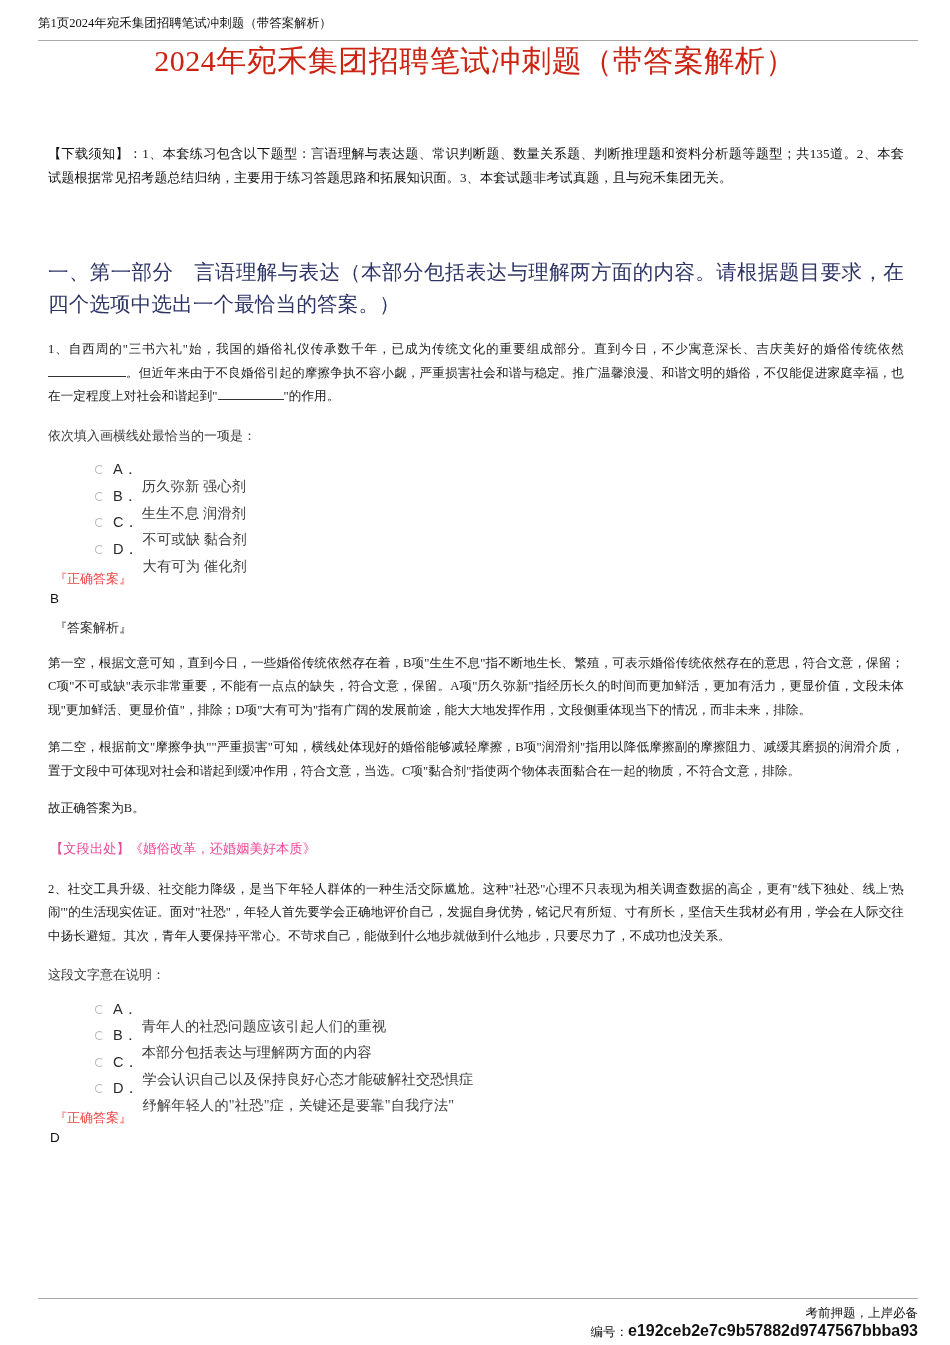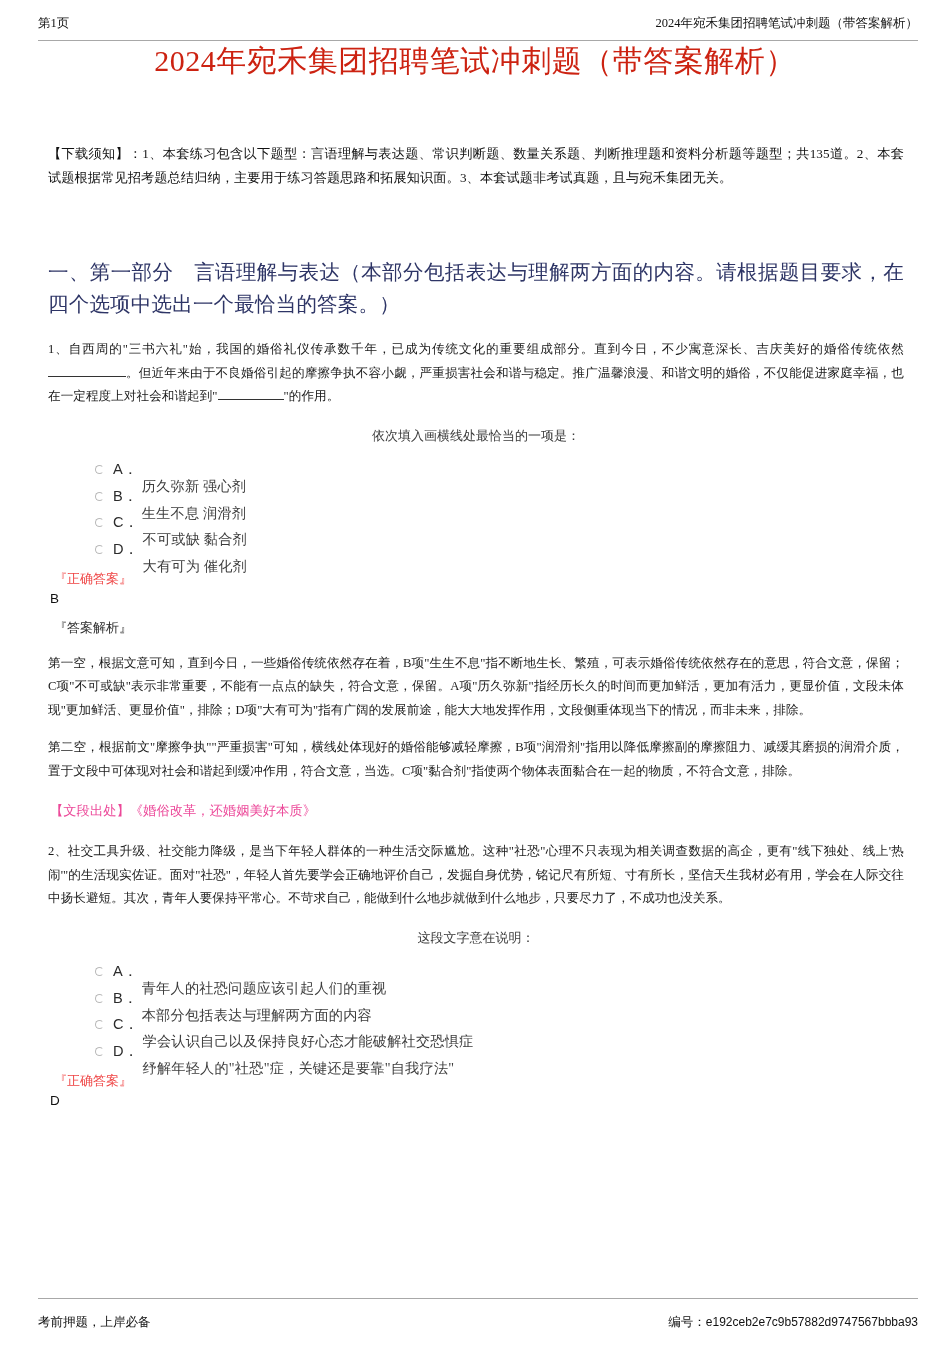--- a/index.html
+++ b/index.html
@@ -26,21 +26,20 @@
   
   .page-header {
     position: absolute;
     top: 16px;
     left: 38px;
     right: 32px;
     height: 24px;
     border-bottom: 1px solid #a8a8a8;
     display: flex;
     align-items: flex-start;
-    justify-content: space-between;
     font-size: 12.5px;
     line-height: 15px;
     color: #111;
   }
   .page-header .hdr-left {
     letter-spacing: 0px;
   }
   .page-header .hdr-right {
     letter-spacing: 0px;
     white-space: nowrap;
@@ -101,21 +100,20 @@
     vertical-align: baseline;
   }
   .blank.w1 { width: 78px; }
   .blank.w2 { width: 66px; }
 
   .prompt {
     margin-top: 16px;
     font-size: 13px;
     line-height: 22px;
     color: #3a3a3a;
-    text-align: center;
   }
 
   .options {
     margin-top: 10px;
     padding-left: 47px;
   }
   .option-row {
     display: flex;
     align-items: center;
     height: 26.5px;
@@ -194,28 +192,29 @@
     right: 32px;
     height: 26px;
     border-top: 1px solid #a8a8a8;
     display: flex;
     align-items: flex-end;
     justify-content: space-between;
     font-size: 12.5px;
     line-height: 17px;
     color: #111;
     padding-top: 6px;
+    flex-direction: column;
   }
   .ftr-right {
     white-space: nowrap;
   }
   .ftr-right .serial {
     font-family: "Liberation Sans", sans-serif;
-    font-weight: normal;
-    font-size: 12px;
+    font-weight: bold;
+    font-size: 16px;
     letter-spacing: 0px;
   }
 </style>
 </head>
 <body>
 
 <div class="page">
 
   <div class="page-header">
     <span class="hdr-left">第1页</span>
@@ -259,20 +258,21 @@
       </div>
     </div>
 
     <div class="label-line">『正确答案』</div>
     <div class="answer-letter">B</div>
 
     <div class="label-line-tight">『答案解析』</div>
 
     <div class="para">第一空，根据文意可知，直到今日，一些婚俗传统依然存在着，B项"生生不息"指不断地生长、繁殖，可表示婚俗传统依然存在的意思，符合文意，保留；C项"不可或缺"表示非常重要，不能有一点点的缺失，符合文意，保留。A项"历久弥新"指经历长久的时间而更加鲜活，更加有活力，更显价值，文段未体现"更加鲜活、更显价值"，排除；D项"大有可为"指有广阔的发展前途，能大大地发挥作用，文段侧重体现当下的情况，而非未来，排除。</div>
     <div class="para">第二空，根据前文"摩擦争执""严重损害"可知，横线处体现好的婚俗能够减轻摩擦，B项"润滑剂"指用以降低摩擦副的摩擦阻力、减缓其磨损的润滑介质，置于文段中可体现对社会和谐起到缓冲作用，符合文意，当选。C项"黏合剂"指使两个物体表面黏合在一起的物质，不符合文意，排除。</div>
+    <div class="para">故正确答案为B。</div>
 
     <div class="source-line">
       <span>【文段出处】</span><span>《婚俗改革，还婚姻美好本质》</span>
     </div>
 
     <div class="stem">
       <span>2、</span><span>社交工具升级、社交能力降级，是当下年轻人群体的一种生活交际尴尬。这种"社恐"心理不只表现为相关调查数据的高企，更有"线下独处、线上'热闹'"的生活现实佐证。面对"社恐"，年轻人首先要学会正确地评价自己，发掘自身优势，铭记尺有所短、寸有所长，坚信天生我材必有用，学会在人际交往中扬长避短。其次，青年人要保持平常心。不苛求自己，能做到什么地步就做到什么地步，只要尽力了，不成功也没关系。</span>
     </div>
 
     <div class="prompt">这段文字意在说明：</div>

